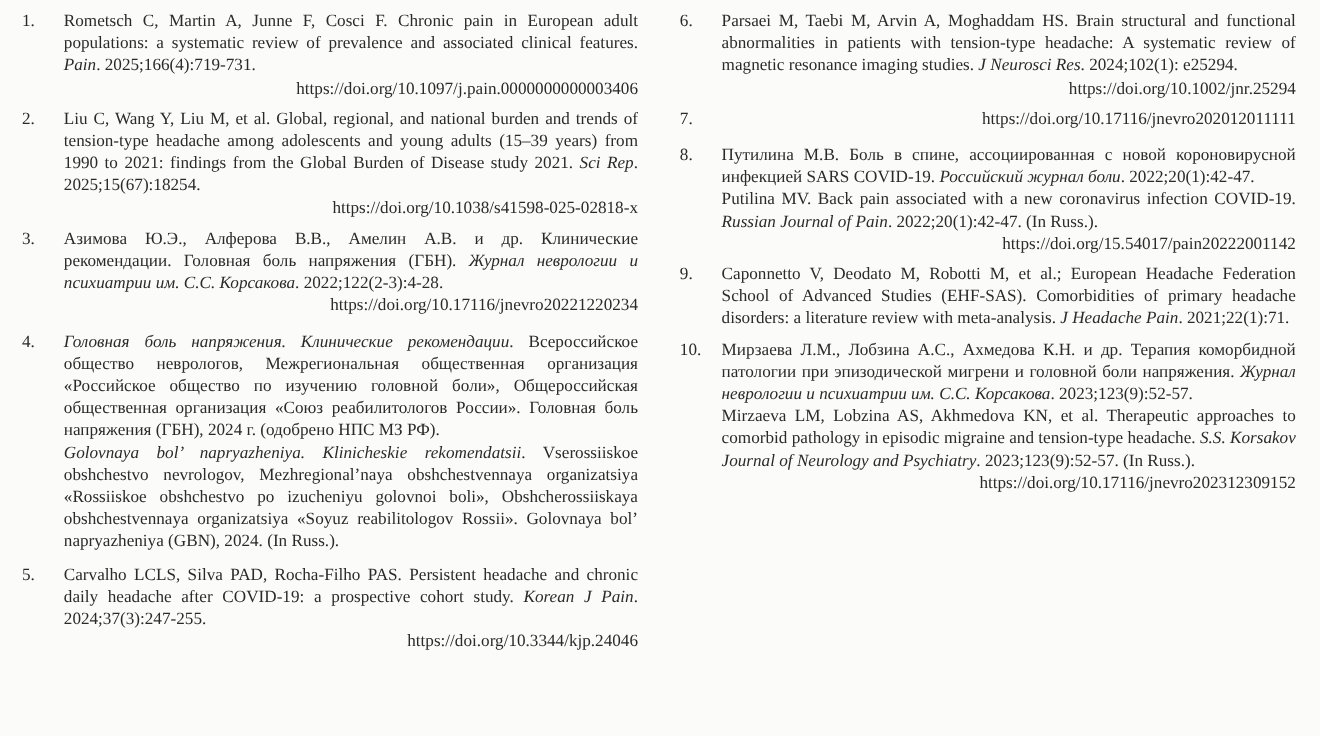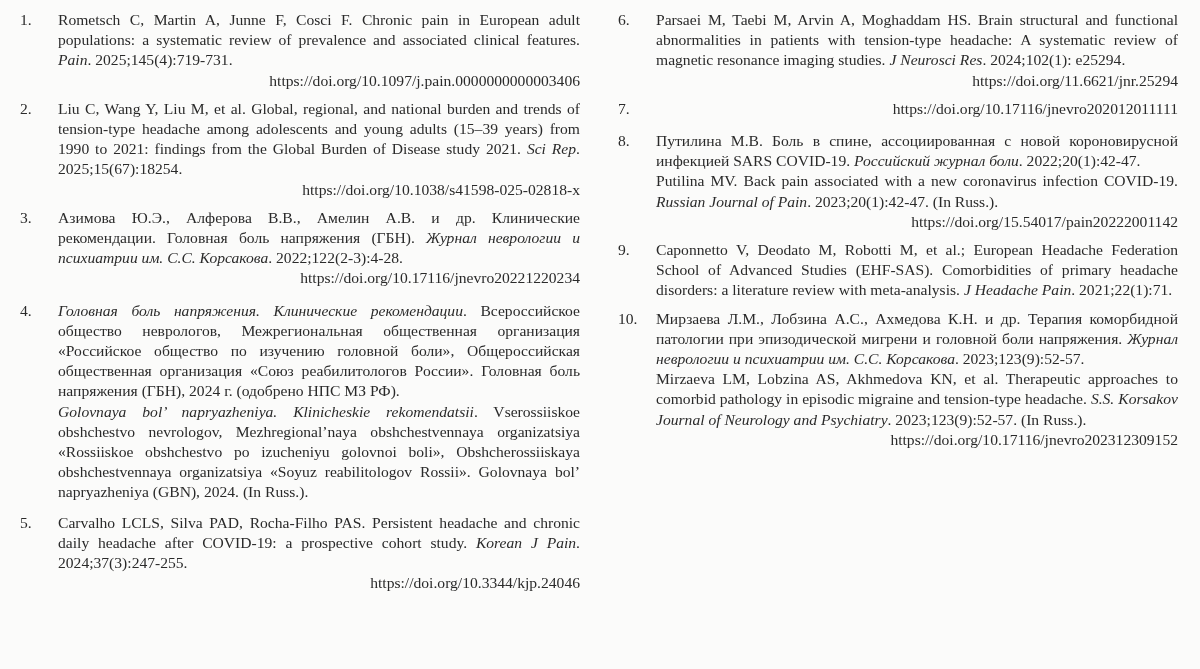--- a/index.html
+++ b/index.html
@@ -24,21 +24,21 @@
   .ref.r4 { margin-bottom: 10px; }
   .ref.r7 { margin-bottom: 12px; }
 </style>
 </head>
 <body>
 
 <div class="page">
   <div class="col left" id="col-left">
       <div class="ref r1">
         <span class="num">1.</span>
-        <span class="ru"><span>Rometsch C, Martin A, Junne F, Cosci F. Chronic pain in European adult populations: a systematic review of prevalence and associated clinical features. </span><i>Pain</i><span>. 2025;145(4):719-731.</span></span>
+        <span class="ru"><span>Rometsch C, Martin A, Junne F, Cosci F. Chronic pain in European adult populations: a systematic review of prevalence and associated clinical features. </span><i>Pain</i><span>. 2025;166(4):719-731.</span></span>
         <span class="doi">https://doi.org/10.1097/j.pain.0000000000003406</span>
       </div>
       <div class="ref r2">
         <span class="num">2.</span>
         <span class="ru"><span>Liu C, Wang Y, Liu M, et al. Global, regional, and national burden and trends of tension-type headache among adolescents and young adults (15–39 years) from 1990 to 2021: findings from the Global Burden of Disease study 2021. </span><i>Sci Rep</i><span>. 2025;15(67):18254.</span></span>
         <span class="doi">https://doi.org/10.1038/s41598-025-02818-x</span>
       </div>
       <div class="ref r3">
         <span class="num">3.</span>
         <span class="ru"><span>Азимова Ю.Э., Алферова В.В., Амелин А.В. и др. Клинические рекомендации. Головная боль напряжения (ГБН). </span><i>Журнал неврологии и психиатрии им. С.С. Корсакова</i><span>. 2022;122(2-3):4-28.</span></span>
@@ -52,30 +52,30 @@
       <div class="ref r5">
         <span class="num">5.</span>
         <span class="ru"><span>Carvalho LCLS, Silva PAD, Rocha-Filho PAS. Persistent headache and chronic daily headache after COVID-19: a prospective cohort study. </span><i>Korean J Pain</i><span>. 2024;37(3):247-255.</span></span>
         <span class="doi">https://doi.org/10.3344/kjp.24046</span>
       </div>
     </div>
   <div class="col right" id="col-right">
       <div class="ref r6">
         <span class="num">6.</span>
         <span class="ru"><span>Parsaei M, Taebi M, Arvin A, Moghaddam HS. Brain structural and functional abnormalities in patients with tension-type headache: A systematic review of magnetic resonance imaging studies. </span><i>J Neurosci Res</i><span>. 2024;102(1): e25294.</span></span>
-        <span class="doi">https://doi.org/11.6621/jnr.25294</span>
+        <span class="doi">https://doi.org/10.1002/jnr.25294</span>
       </div>
       <div class="ref r7">
         <span class="num">7.</span>
         <span class="doi">https://doi.org/10.17116/jnevro202012011111</span>
       </div>
       <div class="ref r8">
         <span class="num">8.</span>
         <span class="ru"><span>Путилина М.В. Боль в спине, ассоциированная с новой короновирусной инфекцией SARS COVID-19. </span><i>Российский журнал боли</i><span>. 2022;20(1):42-47.</span></span>
-        <span class="en"><span>Putilina MV. Back pain associated with a new coronavirus infection COVID-19. </span><i>Russian Journal of Pain</i><span>. 2023;20(1):42-47. (In Russ.).</span></span>
+        <span class="en"><span>Putilina MV. Back pain associated with a new coronavirus infection COVID-19. </span><i>Russian Journal of Pain</i><span>. 2022;20(1):42-47. (In Russ.).</span></span>
         <span class="doi">https://doi.org/15.54017/pain20222001142</span>
       </div>
       <div class="ref r9">
         <span class="num">9.</span>
         <span class="ru"><span>Caponnetto V, Deodato M, Robotti M, et al.; European Headache Federation School of Advanced Studies (EHF-SAS). Comorbidities of primary headache disorders: a literature review with meta-analysis. </span><i>J Headache Pain</i><span>. 2021;22(1):71.</span></span>
       </div>
       <div class="ref r10">
         <span class="num">10.</span>
         <span class="ru"><span>Мирзаева Л.М., Лобзина А.С., Ахмедова К.Н. и др. Терапия коморбидной патологии при эпизодической мигрени и головной боли напряжения. </span><i>Журнал неврологии и психиатрии им. С.С. Корсакова</i><span>. 2023;123(9):52-57.</span></span>
         <span class="en"><span>Mirzaeva LM, Lobzina AS, Akhmedova KN, et al. Therapeutic approaches to comorbid pathology in episodic migraine and tension-type headache. </span><i>S.S. Korsakov Journal of Neurology and Psychiatry</i><span>. 2023;123(9):52-57. (In Russ.).</span></span>

